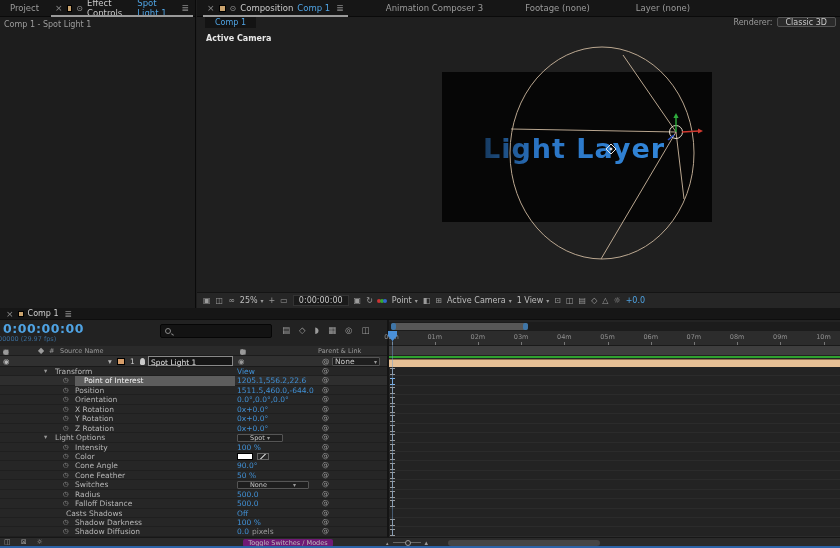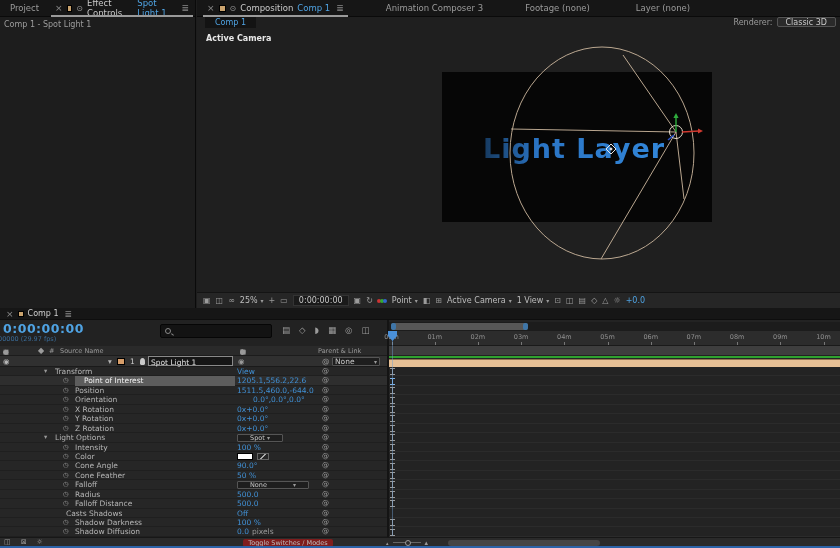--- a/index.html
+++ b/index.html
@@ -104,21 +104,21 @@
           background:linear-gradient(90deg,transparent 37%,#9a9a9a 37%,#9a9a9a 63%,transparent 63%);
           border-top:1px solid #9a9a9a;border-bottom:1px solid #9a9a9a;}
   .inmark.msel{background:linear-gradient(90deg,transparent 37%,#7fb3e8 37%,#7fb3e8 63%,transparent 63%);border-color:#7fb3e8;}
   .playhead{position:absolute;left:-1px;top:11px;width:9px;height:10px;background:#4a90d9;
             clip-path:polygon(0 0,100% 0,100% 50%,50% 100%,0 50%);z-index:4;}
   .phline{position:absolute;left:3px;top:20px;width:1px;height:196px;background:rgba(110,160,210,0.45);z-index:3;}
   
   .tl-bottom{position:absolute;bottom:0;left:0;right:0;height:9px;background:#2a2a2a;border-top:1px solid #171717;font-size:6.5px;}
   .bl-icons{position:absolute;left:4px;top:0;display:flex;gap:10px;}
   .bl-icons .uicon{font-size:7px;line-height:9px;}
-  .togglebtn{position:absolute;left:243px;top:0.5px;width:90px;height:8px;background:#7f1d1d;border-radius:2px;color:#bdbdbd;text-align:center;line-height:8px;}
+  .togglebtn{position:absolute;left:243px;top:0.5px;width:90px;height:8px;background:#701a75;border-radius:2px;color:#bdbdbd;text-align:center;line-height:8px;}
   .zoomctl{position:absolute;left:386px;top:0;display:flex;align-items:center;gap:4px;height:9px;}
   .mtn1{font-size:5px;color:#999;}
   .mtn2{font-size:7px;color:#999;}
   .sl-track{position:relative;width:28px;height:1px;background:#666;}
   .sl-knob{position:absolute;left:12px;top:-2.5px;width:6px;height:6px;border:1px solid #999;border-radius:50%;background:#2a2a2a;}
   .hscroll{position:absolute;left:448px;top:1.5px;width:152px;height:6px;background:#454545;border-radius:3px;}
   .winedge{position:absolute;left:0;bottom:0;width:840px;height:2px;background:#2c63a8;}
 </style>
 </head>
 <body>
@@ -331,21 +331,21 @@
             <span class="ricon" style="left: 63px;">◷</span>
             <span class="nm" style="left: 75px;">Position</span>
             <span class="valwrap" style="left: 237px;">
               <span class="val">1511.5,460.0,-644.0</span>
             </span>
             <span class="pw" style="left: 322px;">@</span>
           </div>
           <div class="tlrow">
             <span class="ricon" style="left: 63px;">◷</span>
             <span class="nm" style="left: 75px;">Orientation</span>
-            <span class="valwrap" style="left: 237px; margin-left: 16px;">
+            <span class="valwrap" style="left: 237px;">
               <span class="val">0.0°,0.0°,0.0°</span>
             </span>
             <span class="pw" style="left: 322px;">@</span>
           </div>
           <div class="tlrow">
             <span class="ricon" style="left: 63px;">◷</span>
             <span class="nm" style="left: 75px;">X Rotation</span>
             <span class="valwrap" style="left: 237px;">
               <span class="val">0x+0.0°</span>
             </span>
@@ -402,21 +402,21 @@
           <div class="tlrow">
             <span class="ricon" style="left: 63px;">◷</span>
             <span class="nm" style="left: 75px;">Cone Feather</span>
             <span class="valwrap" style="left: 237px;">
               <span class="val">50 %</span>
             </span>
             <span class="pw" style="left: 322px;">@</span>
           </div>
           <div class="tlrow">
             <span class="ricon" style="left: 63px;">◷</span>
-            <span class="nm" style="left: 75px;">Falloff</span>
+            <span class="nm" style="left: 75px;">Switches</span>
             <span class="dd" style="width: 72px; left: 237px;">
               <span>None</span>
               <span class="caret">▾</span>
             </span>
             <span class="pw" style="left: 322px;">@</span>
           </div>
           <div class="tlrow">
             <span class="ricon" style="left: 63px;">◷</span>
             <span class="nm" style="left: 75px;">Radius</span>
             <span class="valwrap" style="left: 237px;">

